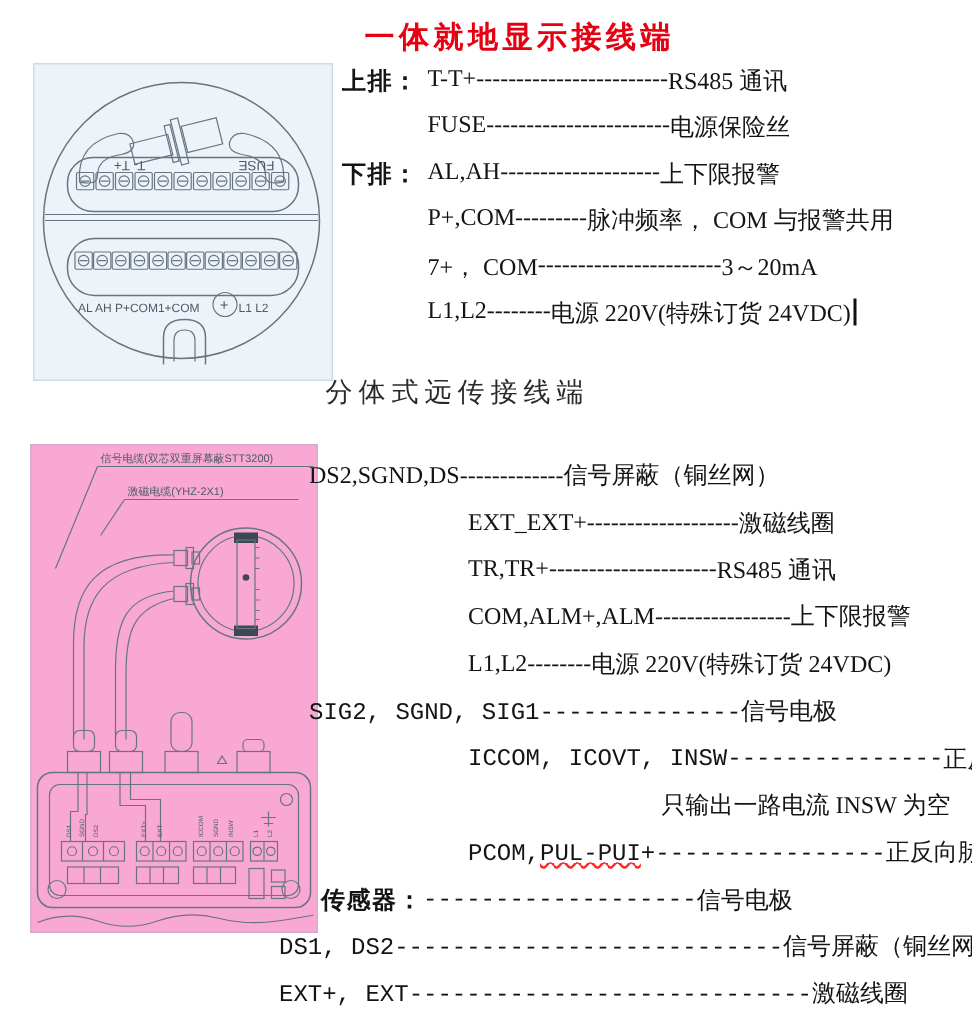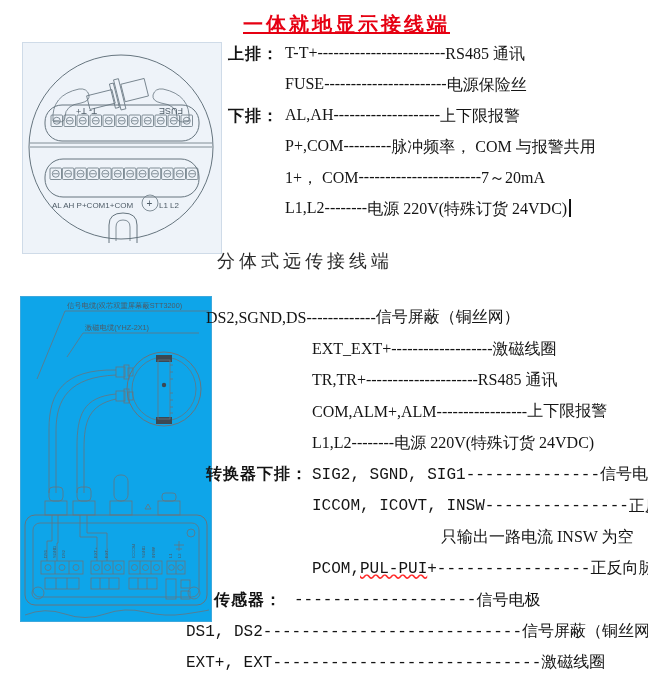--- a/index.html
+++ b/index.html
@@ -3,37 +3,37 @@
 <meta charset="utf-8">
 <style>
   html,body{margin:0;padding:0}
   body{
     width:648px;height:684px;position:relative;background:#ffffff;
     font-family:"Liberation Serif","DejaVu Serif",serif;color:#141414;overflow:hidden;
   }
   .abs{position:absolute}
   .title1{
     left:243px;top:11px;font-size:20px;font-weight:bold;color:#e60012;
-    letter-spacing:3px;text-decoration:underline;text-decoration-thickness:2px;white-space:nowrap;
+    letter-spacing:3px;text-decoration-thickness:2px;white-space:nowrap;
   }
   .title2{
     left:217px;top:249px;font-size:18px;letter-spacing:4px;color:#2a2a2a;white-space:nowrap;text-align:center;
   }
   .panel{background:#eef3f9;border:1px solid rgba(150,175,200,.35);box-sizing:border-box}
   .panel1{left:22px;top:42px;width:200px;height:212px}
-  .panel2{left:20px;top:296px;width:192px;height:326px;background:#0ea5e9}
+  .panel2{left:20px;top:296px;width:192px;height:326px;background:#f9a8d4}
   .col1{left:228px;top:44px;width:418px}
   .col1 .row{height:31px;display:flex;align-items:flex-start;font-size:16px;white-space:nowrap}
   .rl{font-weight:bold;width:57px;flex:none;letter-spacing:1px}
   .col2{left:186px;top:302px;width:462px}
   .col2 .row{height:31.4px;display:flex;align-items:center;font-size:16px;white-space:nowrap}
   .ind{width:20px;flex:none}
   .ind3{width:28px;flex:none}
   .rl2{font-weight:bold;min-width:106px;flex:none;letter-spacing:1px}
-  .rl3{font-weight:bold;margin-right:12px;letter-spacing:1px}
+  .rl3{font-weight:bold;margin-right:0;letter-spacing:1px}
   .sp{width:106px;flex:none}
   .sp2{width:235px;flex:none}
   .mono{font-family:Liberation Mono, monospace;font-size:16px}
   .wavy{text-decoration:underline wavy #ff2a2a;text-decoration-skip-ink:none}
   .cursor{display:inline-block;width:1.5px;height:18px;background:#111;margin-left:2px;vertical-align:-3px}
   svg{display:block}
   svg text{font-family:"Liberation Sans","DejaVu Sans",sans-serif;fill:#4d5b66}
   .ln{stroke:#66757f;fill:none;stroke-width:1}
   .lnth{stroke:#66757f;fill:none;stroke-width:.8}
 </style>
@@ -133,23 +133,23 @@
       <span>上下限报警</span>
   </div>
   <div class="row">
     <span class="rl"></span>
     <span>P+,COM</span>
       <span>---------</span>
       <span> 脉冲频率， COM 与报警共用</span>
   </div>
   <div class="row">
     <span class="rl"></span>
-    <span>1+， COM</span>
+    <span>7+， COM</span>
       <span>-----------------------</span>
-      <span> 7～20mA</span>
+      <span> 3～20mA</span>
   </div>
   <div class="row">
     <span class="rl"></span>
     <span>L1,L2</span>
       <span>--------</span>
       <span> 电源 220V(特殊订货 24VDC)</span>
       <span class="cursor"></span>
   </div>
 </div>
 
@@ -315,21 +315,20 @@
   </div>
   <div class="row">
     <span class="ind"></span>
       <span class="sp"></span>
     <span>L1,L2</span>
       <span>--------</span>
       <span> 电源 220V(特殊订货 24VDC)</span>
   </div>
   <div class="row">
     <span class="ind"></span>
-    <span class="rl2">转换器下排：</span>
     <span class="mono">SIG2, SGND, SIG1</span>
       <span class="mono">--------------</span>
       <span>信号电极</span>
   </div>
   <div class="row">
     <span class="ind"></span>
       <span class="sp"></span>
     <span class="mono">ICCOM, ICOVT, INSW</span>
       <span class="mono">---------------</span>
       <span>正反向 4～20Ma</span>

